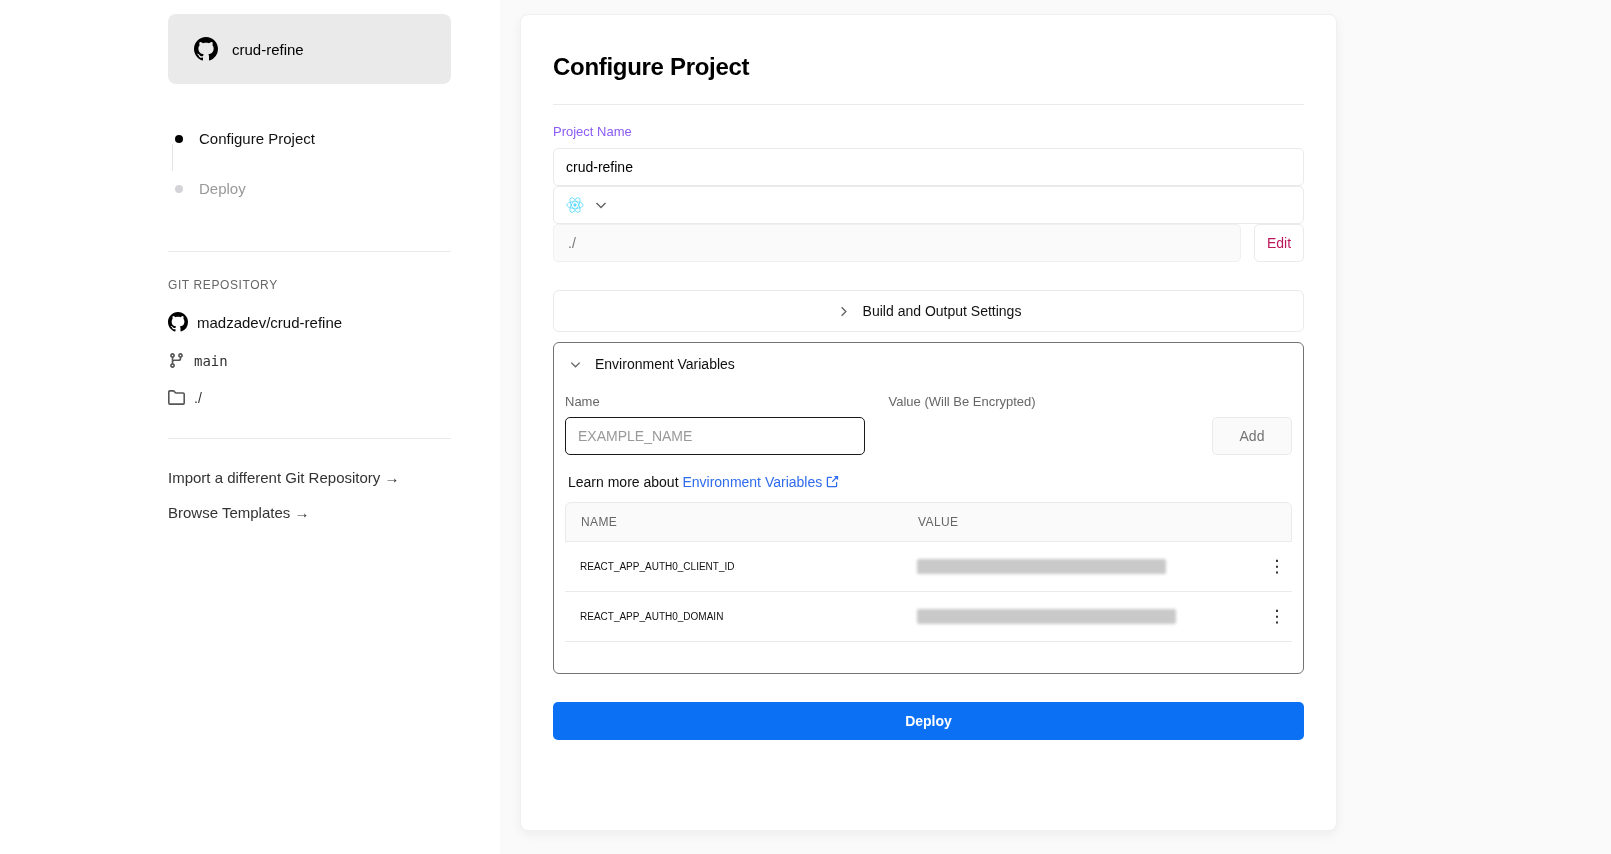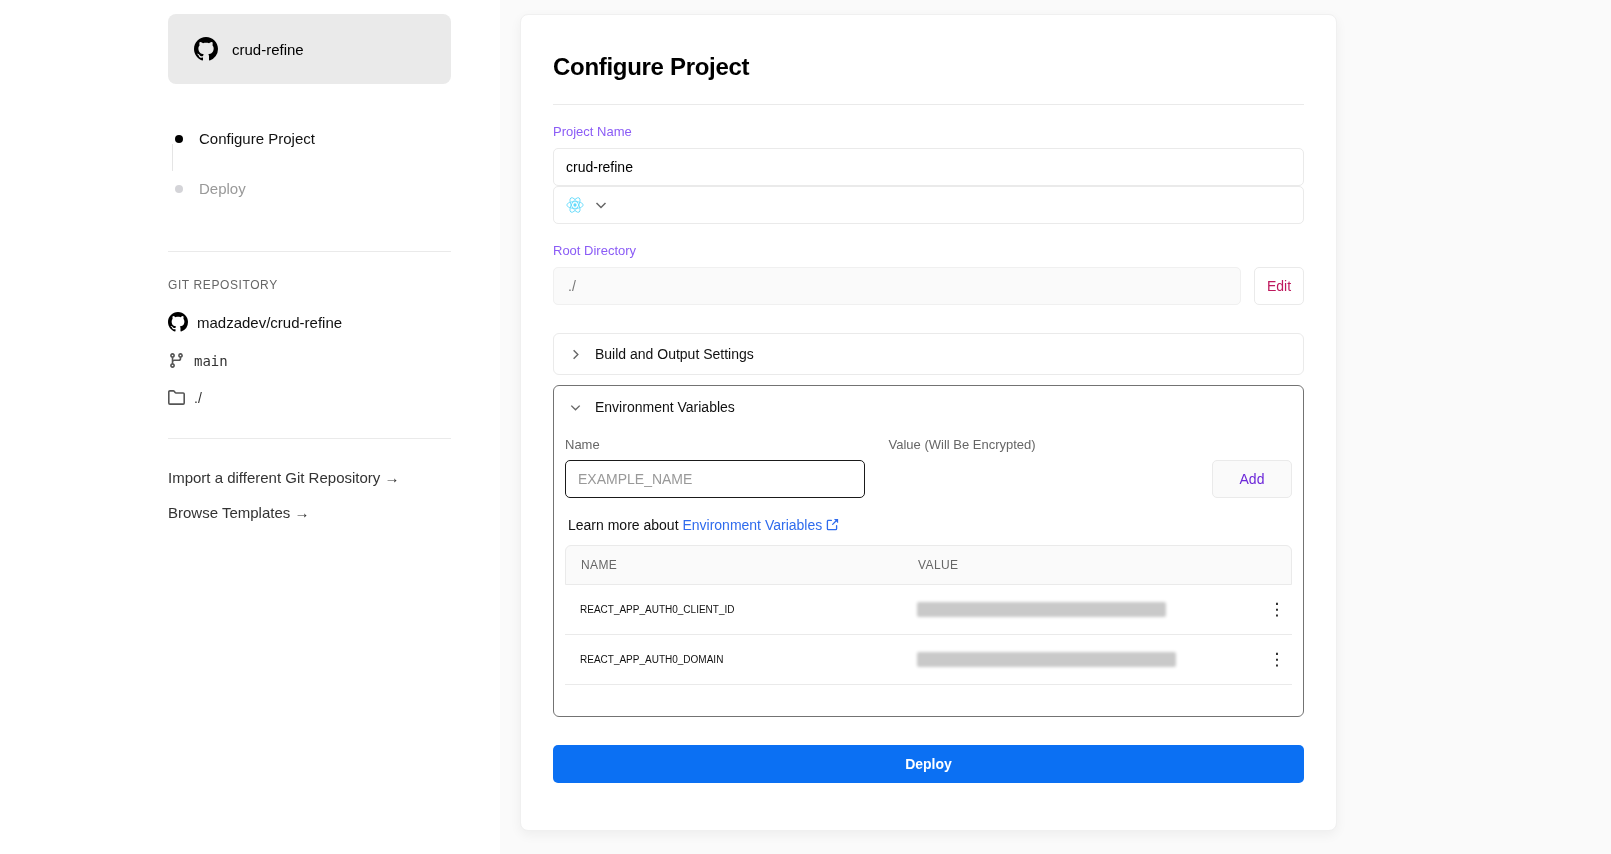--- a/index.html
+++ b/index.html
@@ -52,32 +52,32 @@
   .select-value { font-size:14px; color:#000; flex:1; }
   .chev { color:#666; }
 
   .rootdir-row { display:flex; gap:13px; }
   .rootdir-input { flex:1; height:38px; border:1px solid #f0f0f0; border-radius:5px; background:#fafafa;
                    display:flex; align-items:center; padding:0 14px; font-size:14px; color:#777; }
   .edit-btn { width:50px; height:38px; background:#fff; border:1px solid #eaeaea; border-radius:5px;
               font-size:14px; color:#be185d; font-family:"Liberation Sans",sans-serif; cursor:pointer; }
 
   .collapse-box { margin-top:28px; border:1px solid #eaeaea; border-radius:6px; height:42px;
-                  display:flex; align-items:center; gap:12px; padding:0 14px; cursor:pointer; background:#fff; }
+                  display:flex; align-items:center; gap:12px; padding:0 14px; cursor:pointer; background:#fff;justify-content:center; }
   .collapse-label { font-size:14px; color:#111; }
 
   .env-box { margin-top:10px; border:1px solid #737373; border-radius:6px; padding:13px 11px 0; height:332px; background:#fff; }
   .env-head { display:flex; align-items:center; gap:12px; padding:0 3px; cursor:pointer; }
   .env-cols { display:flex; gap:24px; margin-top:2px; }
   .env-col { flex:1; }
   .env-col-add { width:80px; display:flex; align-items:flex-end; }
   .env-label { font-size:13px; color:#666; margin:20px 0 8px; }
   .env-name-input { border:1px solid #1a1a1a; }
   .add-btn { width:80px; height:38px; background:#fafafa; border:1px solid #eaeaea; border-radius:5px;
-             font-size:14px; color:#6d28d9; font-family:"Liberation Sans",sans-serif; cursor:pointer; }
+             font-size:14px; color:#737373; font-family:"Liberation Sans",sans-serif; cursor:pointer; }
 
   .learn { font-size:14px; color:#111; margin:19px 0 0 3px; }
   .learn a { color:#2f6bed; text-decoration:none; cursor:pointer; }
   .learn svg { vertical-align:-2px; margin-left:3px; }
 
   .env-table { margin-top:12px; }
   .env-thead { display:flex; align-items:center; height:40px; background:#fafafa; border:1px solid #eaeaea; border-radius:6px 6px 0 0; }
   .th { font-size:12px; letter-spacing:.4px; color:#666; }
   .col-name { width:352px; padding-left:15px; }
   .col-value { flex:1; }
@@ -166,21 +166,20 @@
           <ellipse rx="10" ry="4.2"></ellipse>
           <ellipse rx="10" ry="4.2" transform="rotate(60)"></ellipse>
           <ellipse rx="10" ry="4.2" transform="rotate(120)"></ellipse>
         </g>
       </svg>
     <svg class="chev" width="16" height="16" viewBox="0 0 16 16" fill="none" stroke="currentColor" stroke-width="1.5">
         <path d="M3.5 6l4.5 4.5L12.5 6"></path>
       </svg>
   </div>
 
-  <div class="field-label">Root Directory</div>
   <div class="rootdir-row">
     <div class="rootdir-input">./</div>
     <button class="edit-btn">Edit</button>
   </div>
 
   <div class="collapse-box">
     <svg class="chev" width="15" height="15" viewBox="0 0 16 16" fill="none" stroke="#666" stroke-width="1.5">
         <path d="M6 3.5L10.5 8 6 12.5"></path>
       </svg>
     <span class="collapse-label">Build and Output Settings</span>

